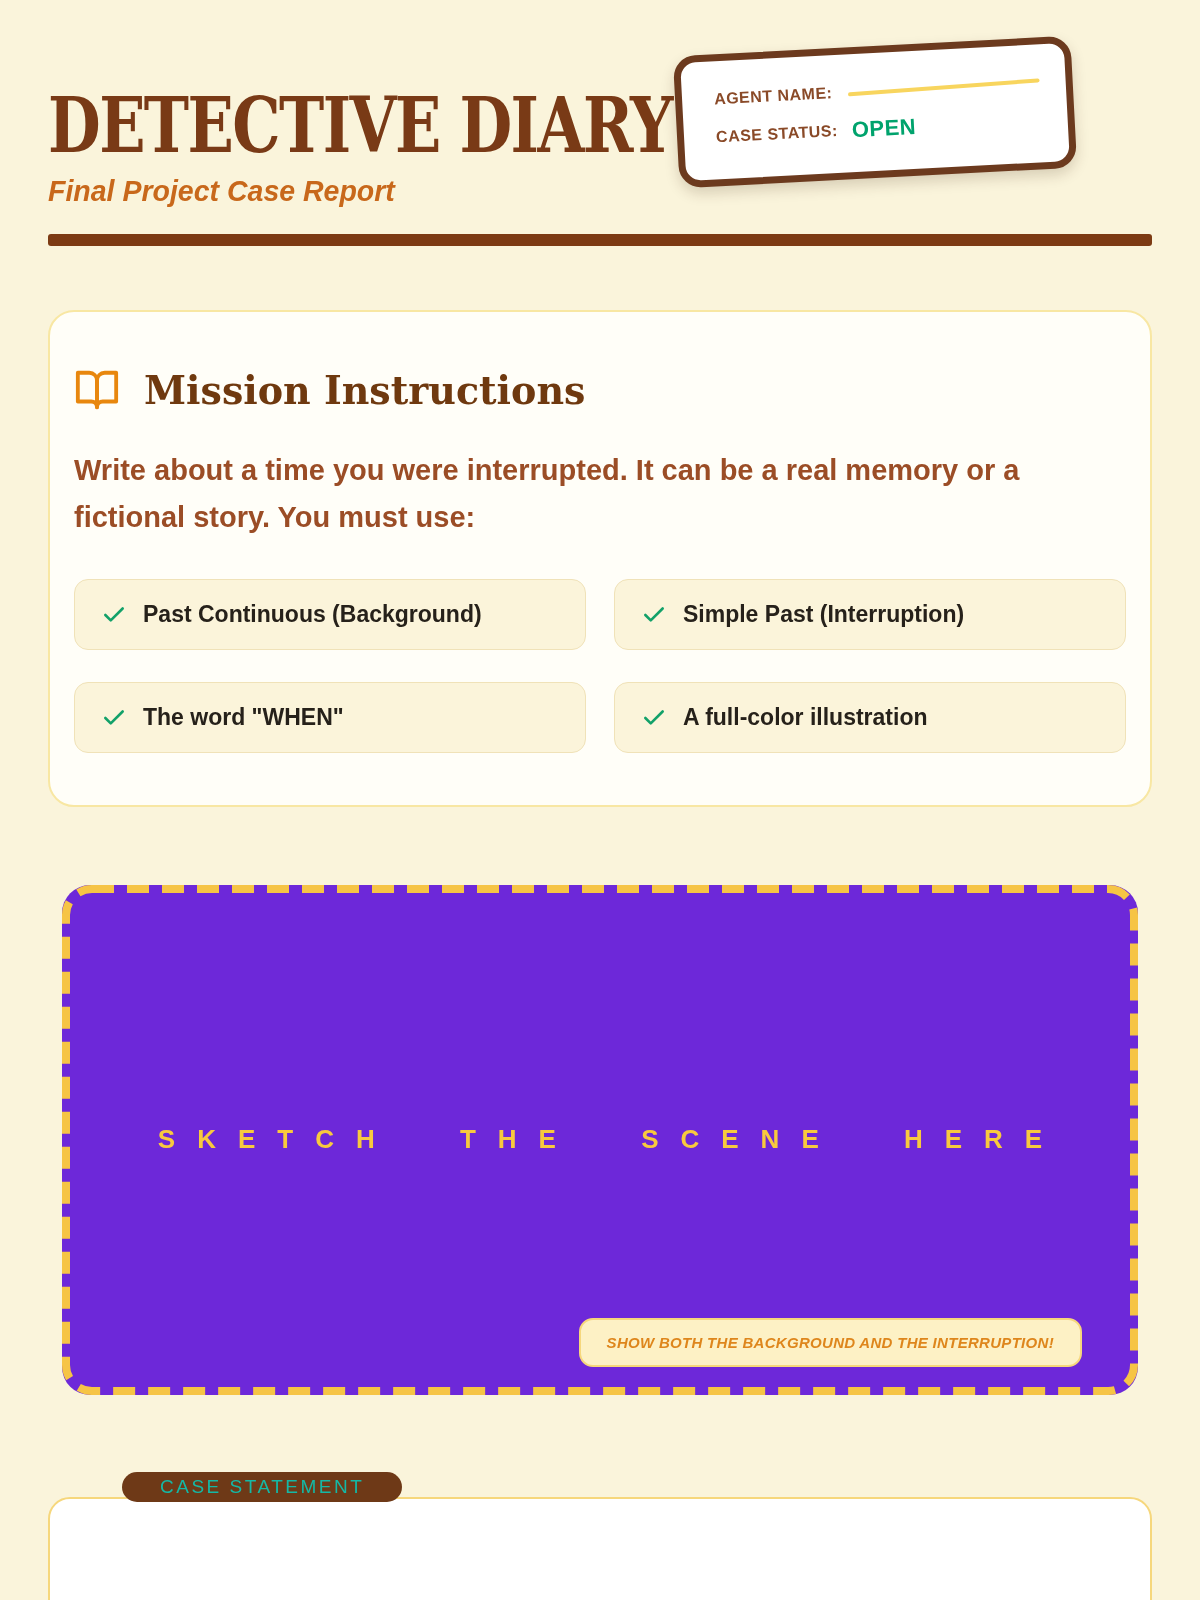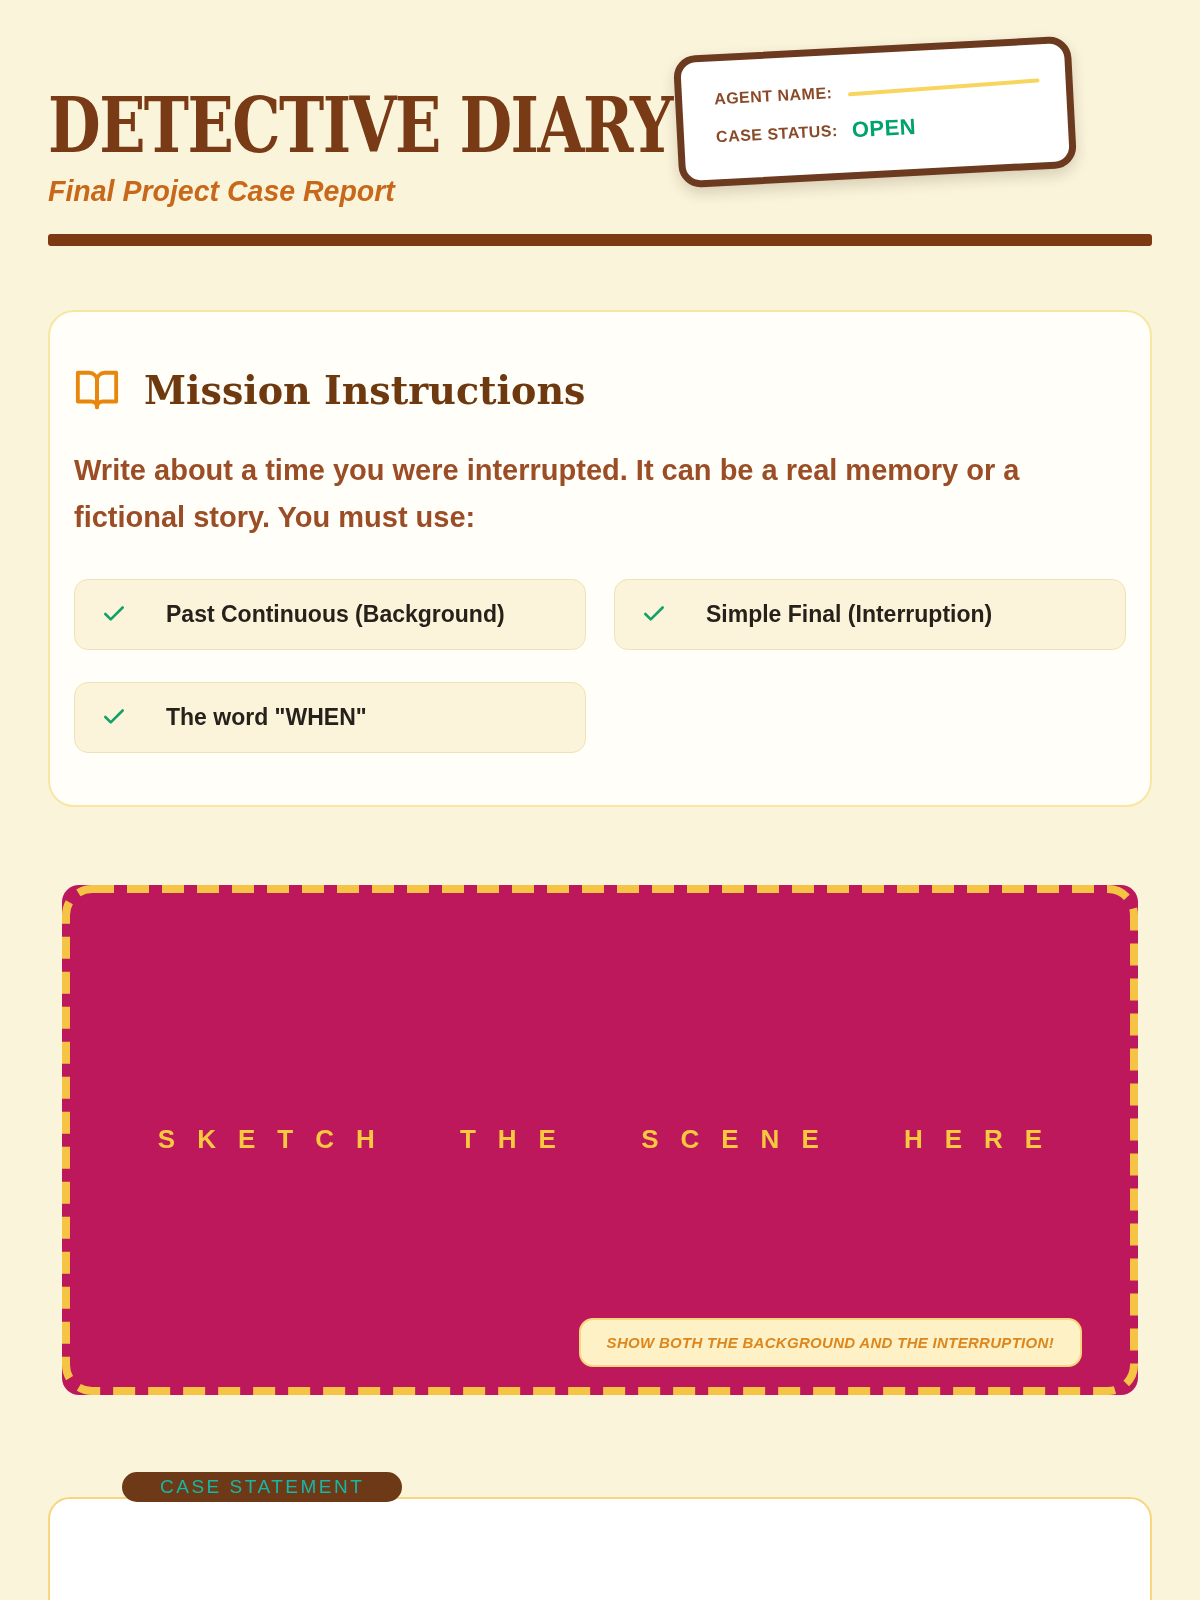--- a/index.html
+++ b/index.html
@@ -94,31 +94,31 @@
     margin-top:38px;
     display:grid;
     grid-template-columns:1fr 1fr;
     gap:32px 28px;
   }
   .req-item {
     background:#fbf4da;
     border:1px solid #f0e2b8;
     border-radius:14px;
     padding:21px 26px;
-    display:flex; align-items:flex-start; gap:39px;
+    display:flex; align-items:flex-end; gap:16px;
   }
   .req-label { font-size:23px; font-weight:bold; color:#26211a; }
 
   
   .sketch-wrap {
     position:relative;
     margin:78px 14px 0;
     height:510px;
-    background:#be185d;
-    border-radius:17px;
+    background:#6d28d9;
+    border-radius:28px;
     display:flex; align-items:center; justify-content:center;
   }
   .dash-border { position:absolute; left:0; top:0; pointer-events:none; }
   .sketch-placeholder {
     font-size:26px; font-weight:bold;
     color:#f8c93e;
     letter-spacing:22px;
     word-spacing:34px;
     white-space:nowrap;
     padding-left:22px; 
@@ -197,27 +197,33 @@
       <div class="req-item">
         <svg width="26" height="26" viewBox="0 0 24 24">
           <path d="M20 6L9 17l-5-5" fill="none" stroke="#12a169" stroke-width="2.4" stroke-linecap="round" stroke-linejoin="round"></path>
         </svg>
         <span class="req-label">Past Continuous (Background)</span>
       </div>
       <div class="req-item">
         <svg width="26" height="26" viewBox="0 0 24 24">
           <path d="M20 6L9 17l-5-5" fill="none" stroke="#12a169" stroke-width="2.4" stroke-linecap="round" stroke-linejoin="round"></path>
         </svg>
-        <span class="req-label">Simple Final (Interruption)</span>
+        <span class="req-label">Simple Past (Interruption)</span>
       </div>
       <div class="req-item">
         <svg width="26" height="26" viewBox="0 0 24 24">
           <path d="M20 6L9 17l-5-5" fill="none" stroke="#12a169" stroke-width="2.4" stroke-linecap="round" stroke-linejoin="round"></path>
         </svg>
         <span class="req-label">The word "WHEN"</span>
+      </div>
+      <div class="req-item">
+        <svg width="26" height="26" viewBox="0 0 24 24">
+          <path d="M20 6L9 17l-5-5" fill="none" stroke="#12a169" stroke-width="2.4" stroke-linecap="round" stroke-linejoin="round"></path>
+        </svg>
+        <span class="req-label">A full-color illustration</span>
       </div>
     </div>
   </section>
 
   <section class="sketch-wrap">
     <svg class="dash-border" width="1076" height="510" viewBox="0 0 1076 510">
       <rect x="4" y="4" width="1068" height="502" rx="26" ry="26" fill="none" stroke="#f6c445" stroke-width="8" stroke-dasharray="22 13"></rect>
     </svg>
     <div class="sketch-placeholder">SKETCH THE SCENE HERE</div>
     <div class="sketch-note">SHOW BOTH THE BACKGROUND AND THE INTERRUPTION!</div>

